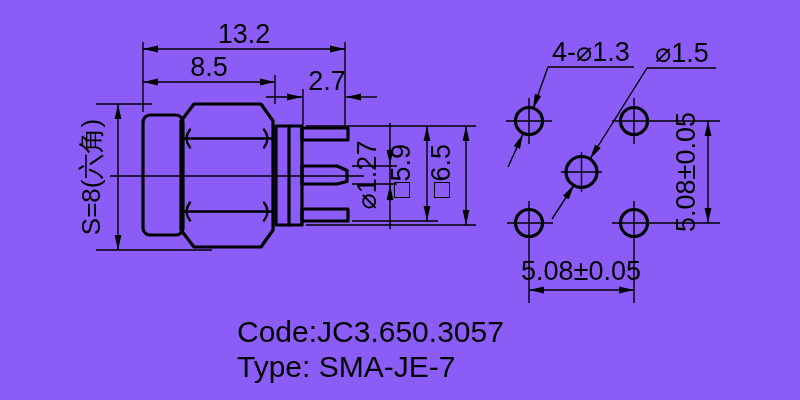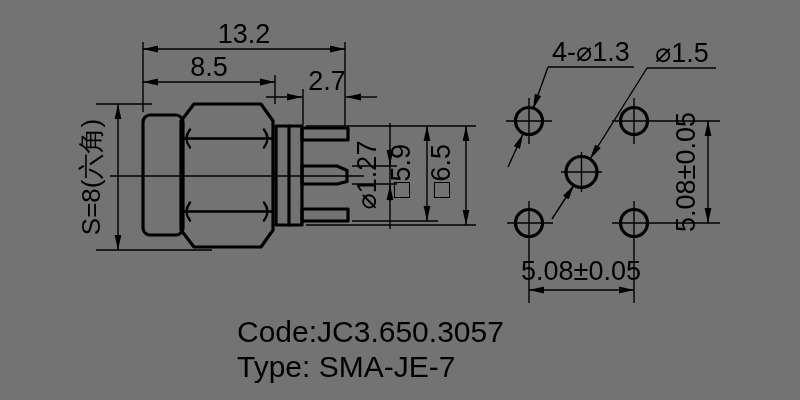--- a/index.html
+++ b/index.html
@@ -1,16 +1,16 @@
 <!DOCTYPE html>
 <html><head>
 <meta charset="utf-8">
 <style>
   html,body{margin:0;padding:0;background:#fff;}
-  #stage{position:relative;width:800px;height:400px;background:#737373;overflow:hidden;}
+  #stage{position:relative;width:800px;height:400px;background:#8b5cf6;overflow:hidden;}
   svg{display:block;}
   .thick{stroke:#000;stroke-width:3.2;fill:none;stroke-linejoin:round;stroke-linecap:round;}
   .med{stroke:#000;stroke-width:2.4;fill:none;stroke-linecap:round;}
   .thin{stroke:#000;stroke-width:1.4;fill:none;stroke-linecap:butt;}
   .dim{stroke:#000;stroke-width:1.4;fill:none;}
   text{fill:#000;font-family:"Liberation Sans","DejaVu Sans",sans-serif;}
   .t27{font-size:27px;}
   .t26{font-size:26px;}
   .t30{font-size:30px;}
   .mid{text-anchor:middle;}

